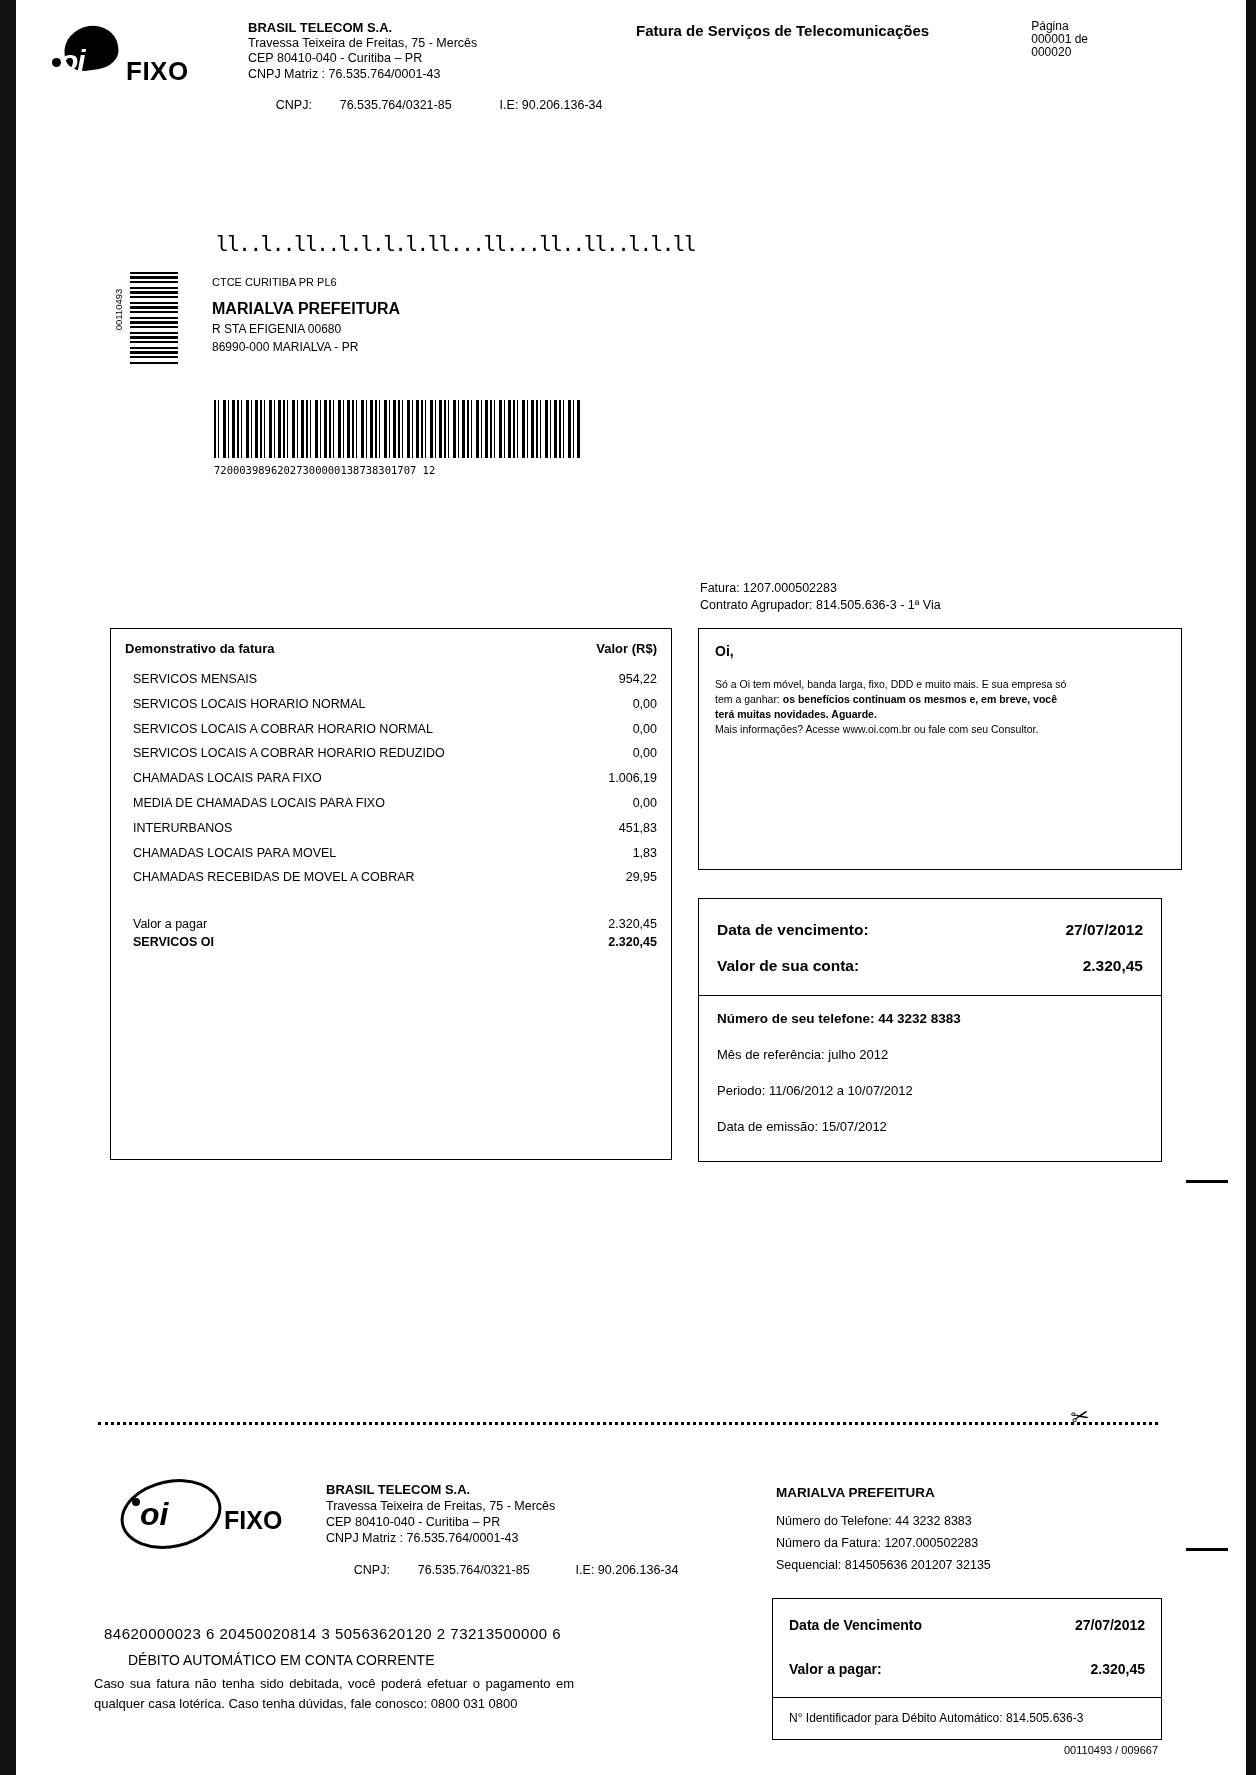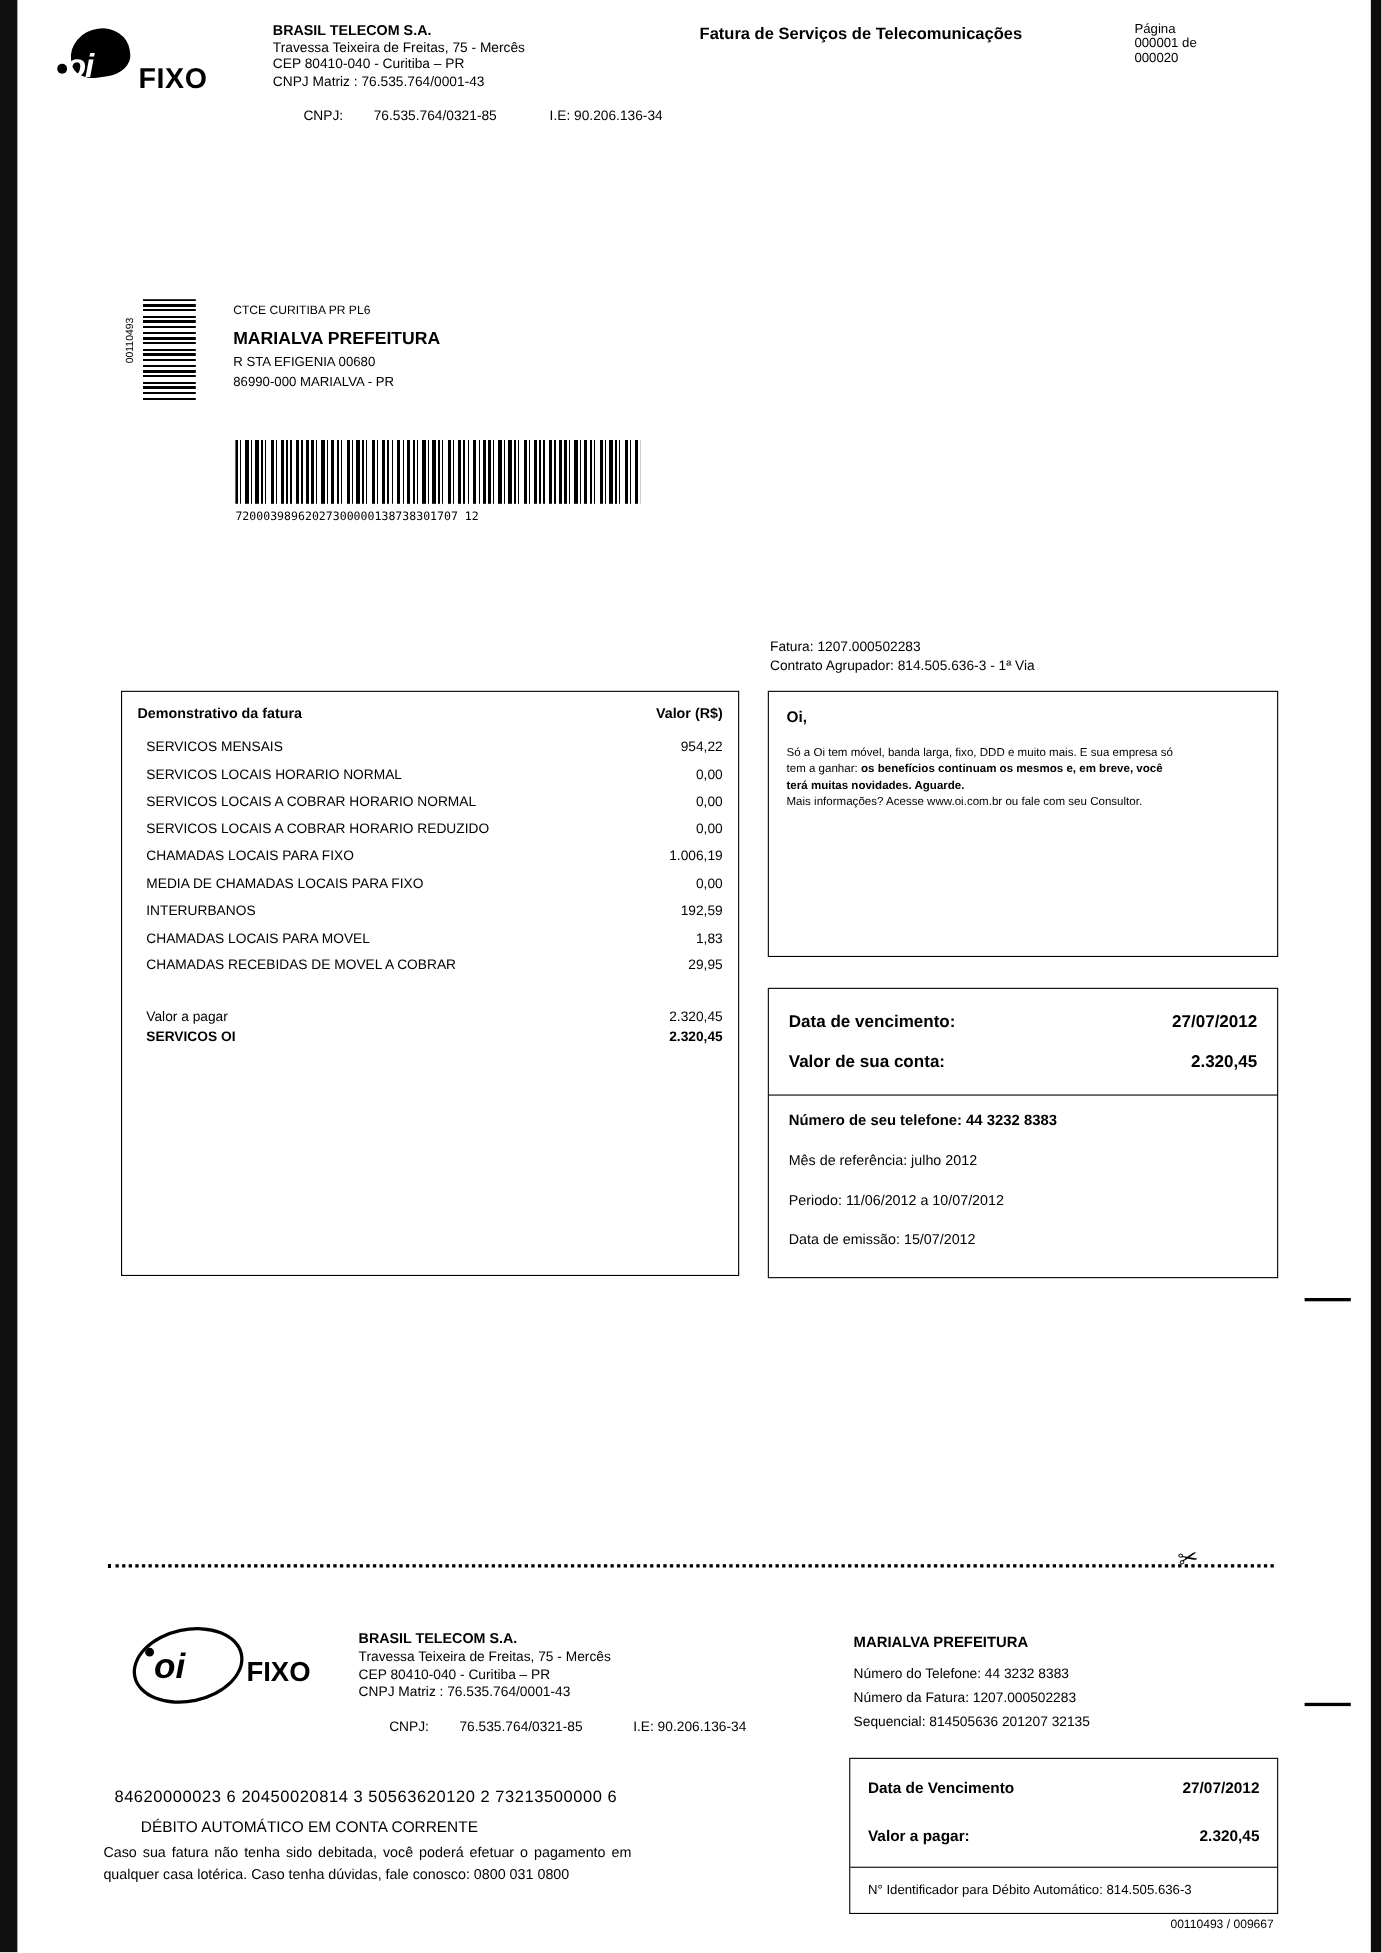--- a/index.html
+++ b/index.html
@@ -214,20 +214,21 @@
     font-size: 12.5px;
   }
   .demo-total .val { position: absolute; right: 0; top: 0; }
 
   
   .msg-box {
     position: absolute;
     left: 682px; top: 628px;
     width: 462px; height: 240px;
     border: 1px solid #000;
+    padding-left: 20px;
   }
   .msg-hi {
     position: absolute;
     left: 16px; top: 14px;
     font-size: 14px;
     font-weight: bold;
   }
   .msg-body {
     position: absolute;
     left: 16px; top: 48px;
@@ -418,20 +419,21 @@
     </div>
 
     <div class="doc-title">Fatura de Serviços de Telecomunicações</div>
 
     <div class="page-num">
       <div>Página</div>
       <div>000001 de</div>
       <div>000020</div>
     </div>
 
+    <div class="dotcode">ll..l..ll..l.l.l.l.ll...ll...ll..ll..l.l.ll</div>
 
     <div class="vbar-wrap">
       <div class="vbar"></div>
       <div class="vbar-label">00110493</div>
     </div>
 
     <div class="addr-small">CTCE CURITIBA PR PL6</div>
     <div class="addr-name">MARIALVA PREFEITURA</div>
     <div class="addr-l1">R   STA EFIGENIA 00680</div>
     <div class="addr-l2">86990-000 MARIALVA - PR</div>
@@ -469,21 +471,21 @@
         <div class="demo-row indent">
           <span class="lbl">CHAMADAS LOCAIS PARA FIXO</span>
           <span class="val">1.006,19</span>
         </div>
         <div class="demo-row indent">
           <span class="lbl">MEDIA DE CHAMADAS LOCAIS PARA FIXO</span>
           <span class="val">0,00</span>
         </div>
         <div class="demo-row indent">
           <span class="lbl">INTERURBANOS</span>
-          <span class="val">192,59</span>
+          <span class="val">451,83</span>
         </div>
         <div class="demo-row indent">
           <span class="lbl">CHAMADAS LOCAIS PARA MOVEL</span>
           <span class="val">1,83</span>
         </div>
         <div class="demo-row indent">
           <span class="lbl">CHAMADAS RECEBIDAS DE MOVEL A COBRAR</span>
           <span class="val">29,95</span>
         </div>
         <div class="demo-row indent strong">

